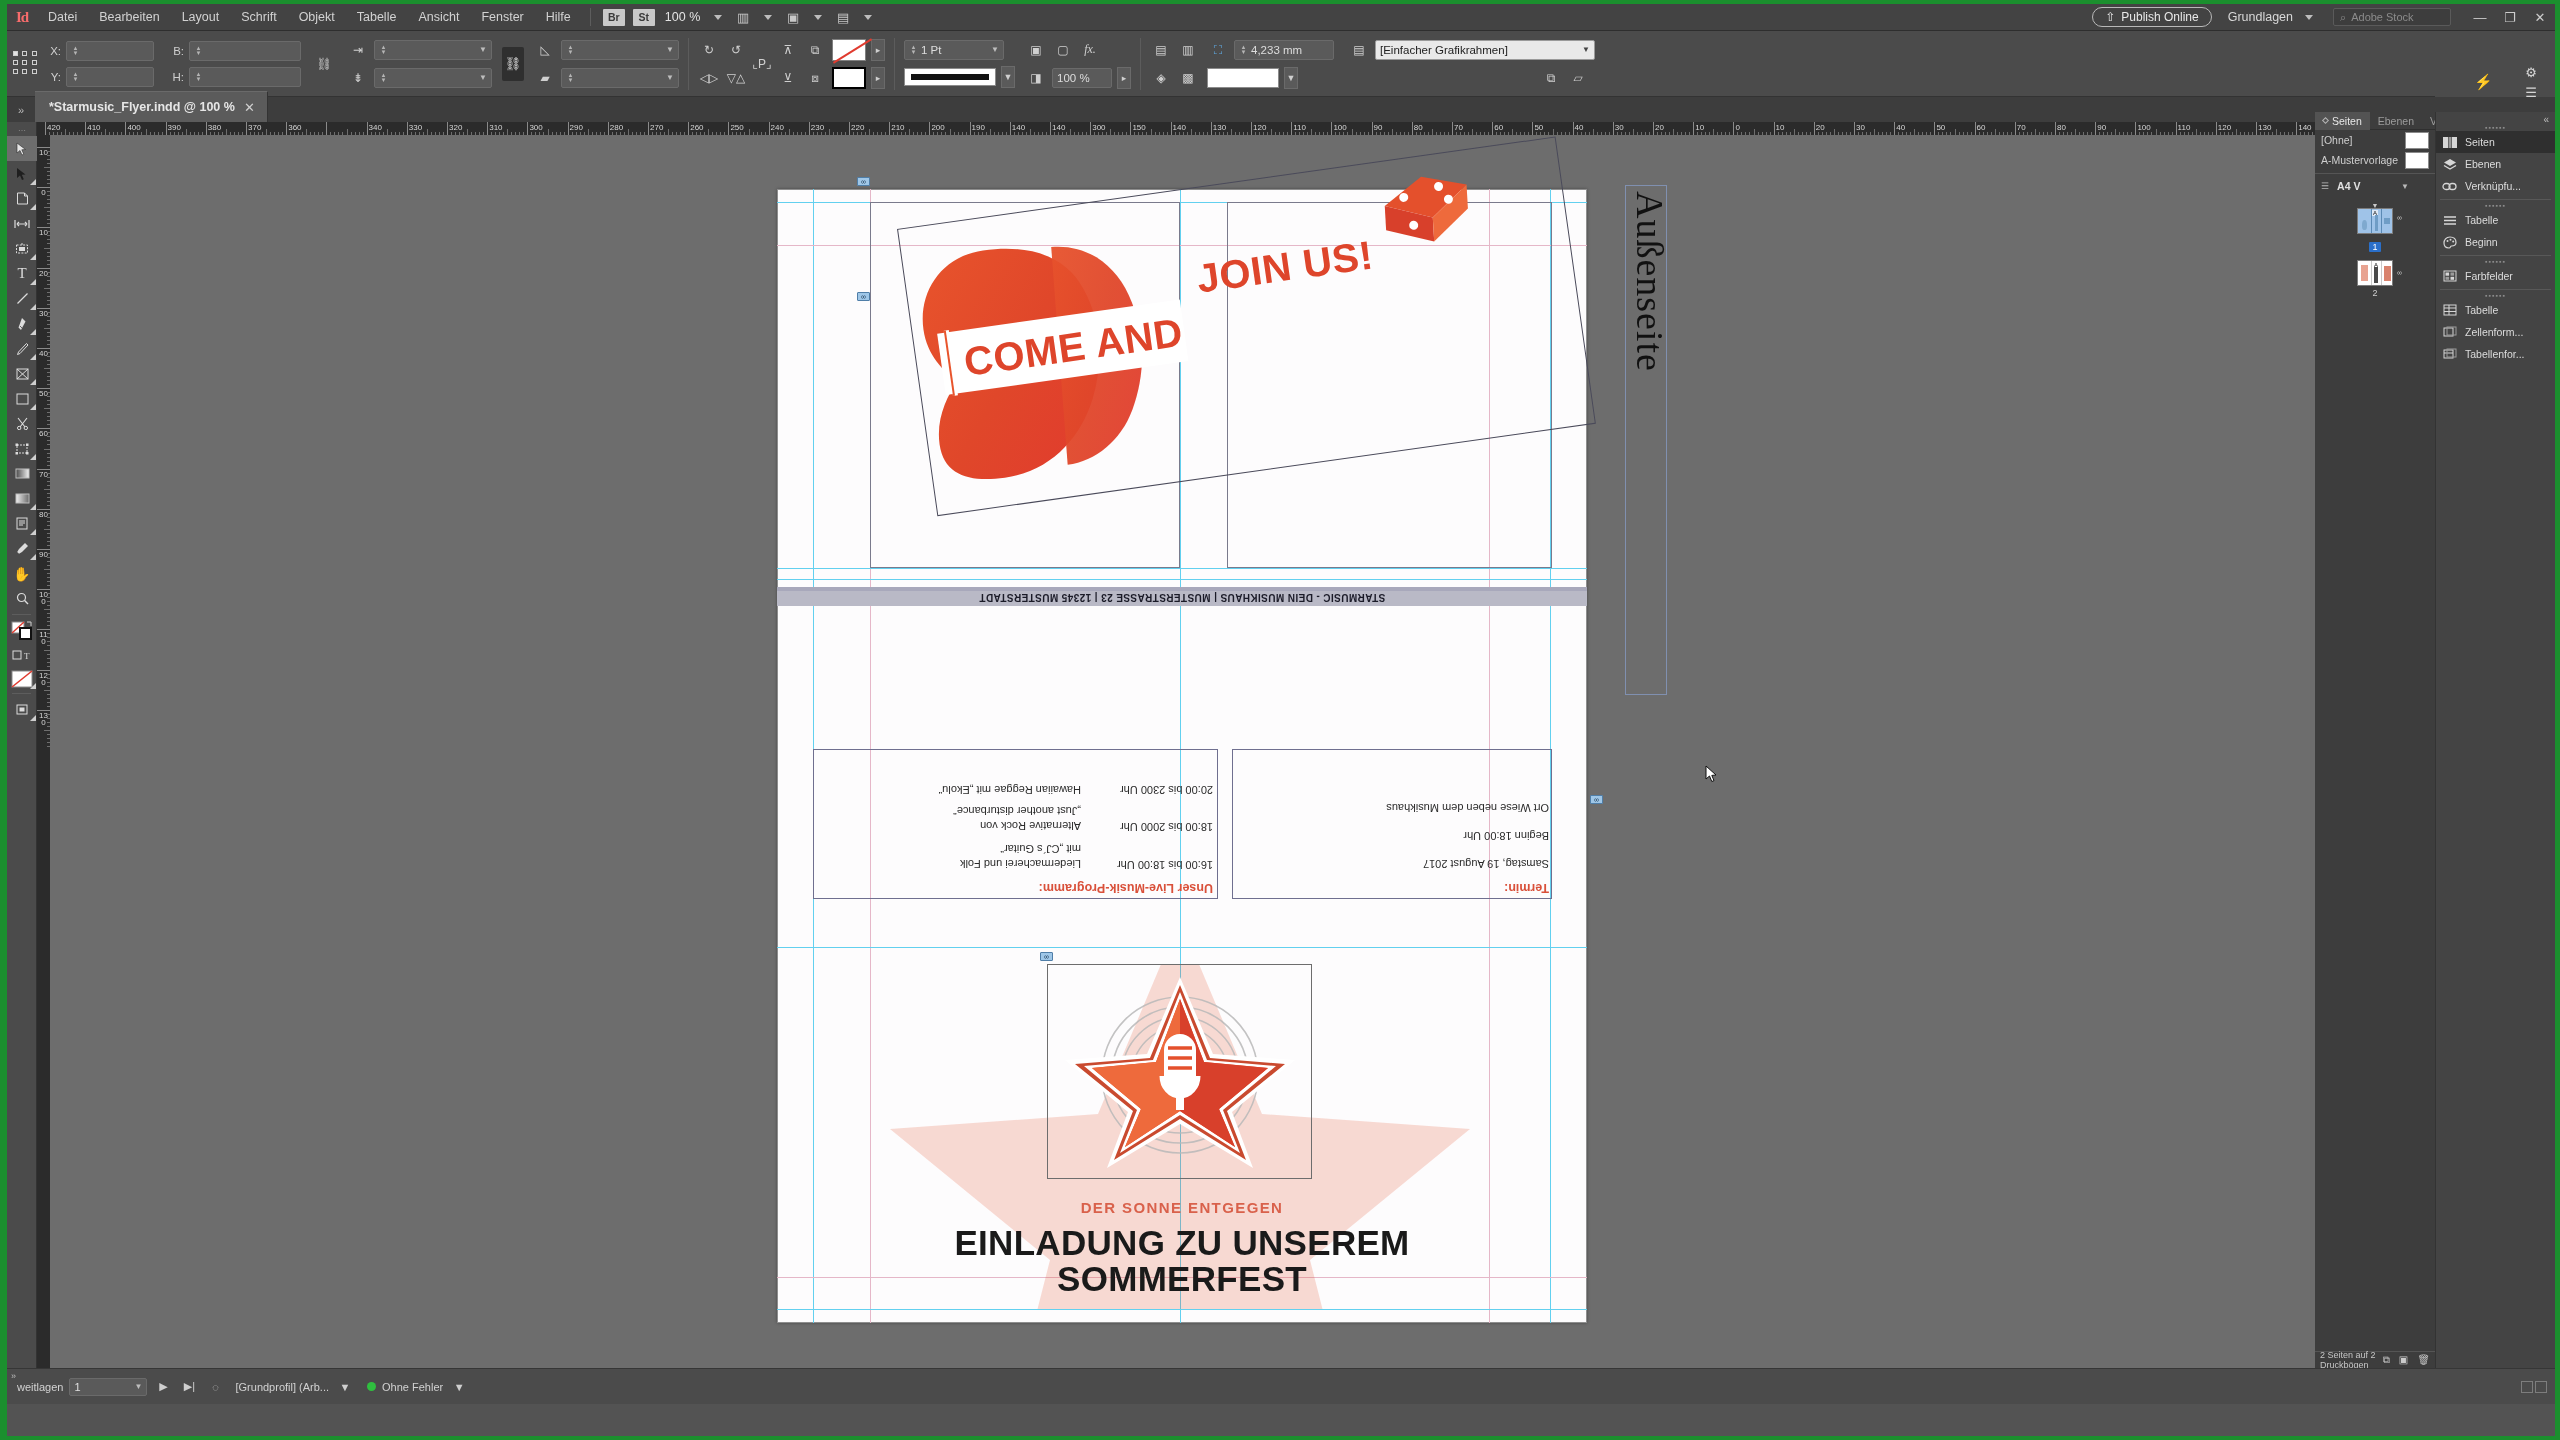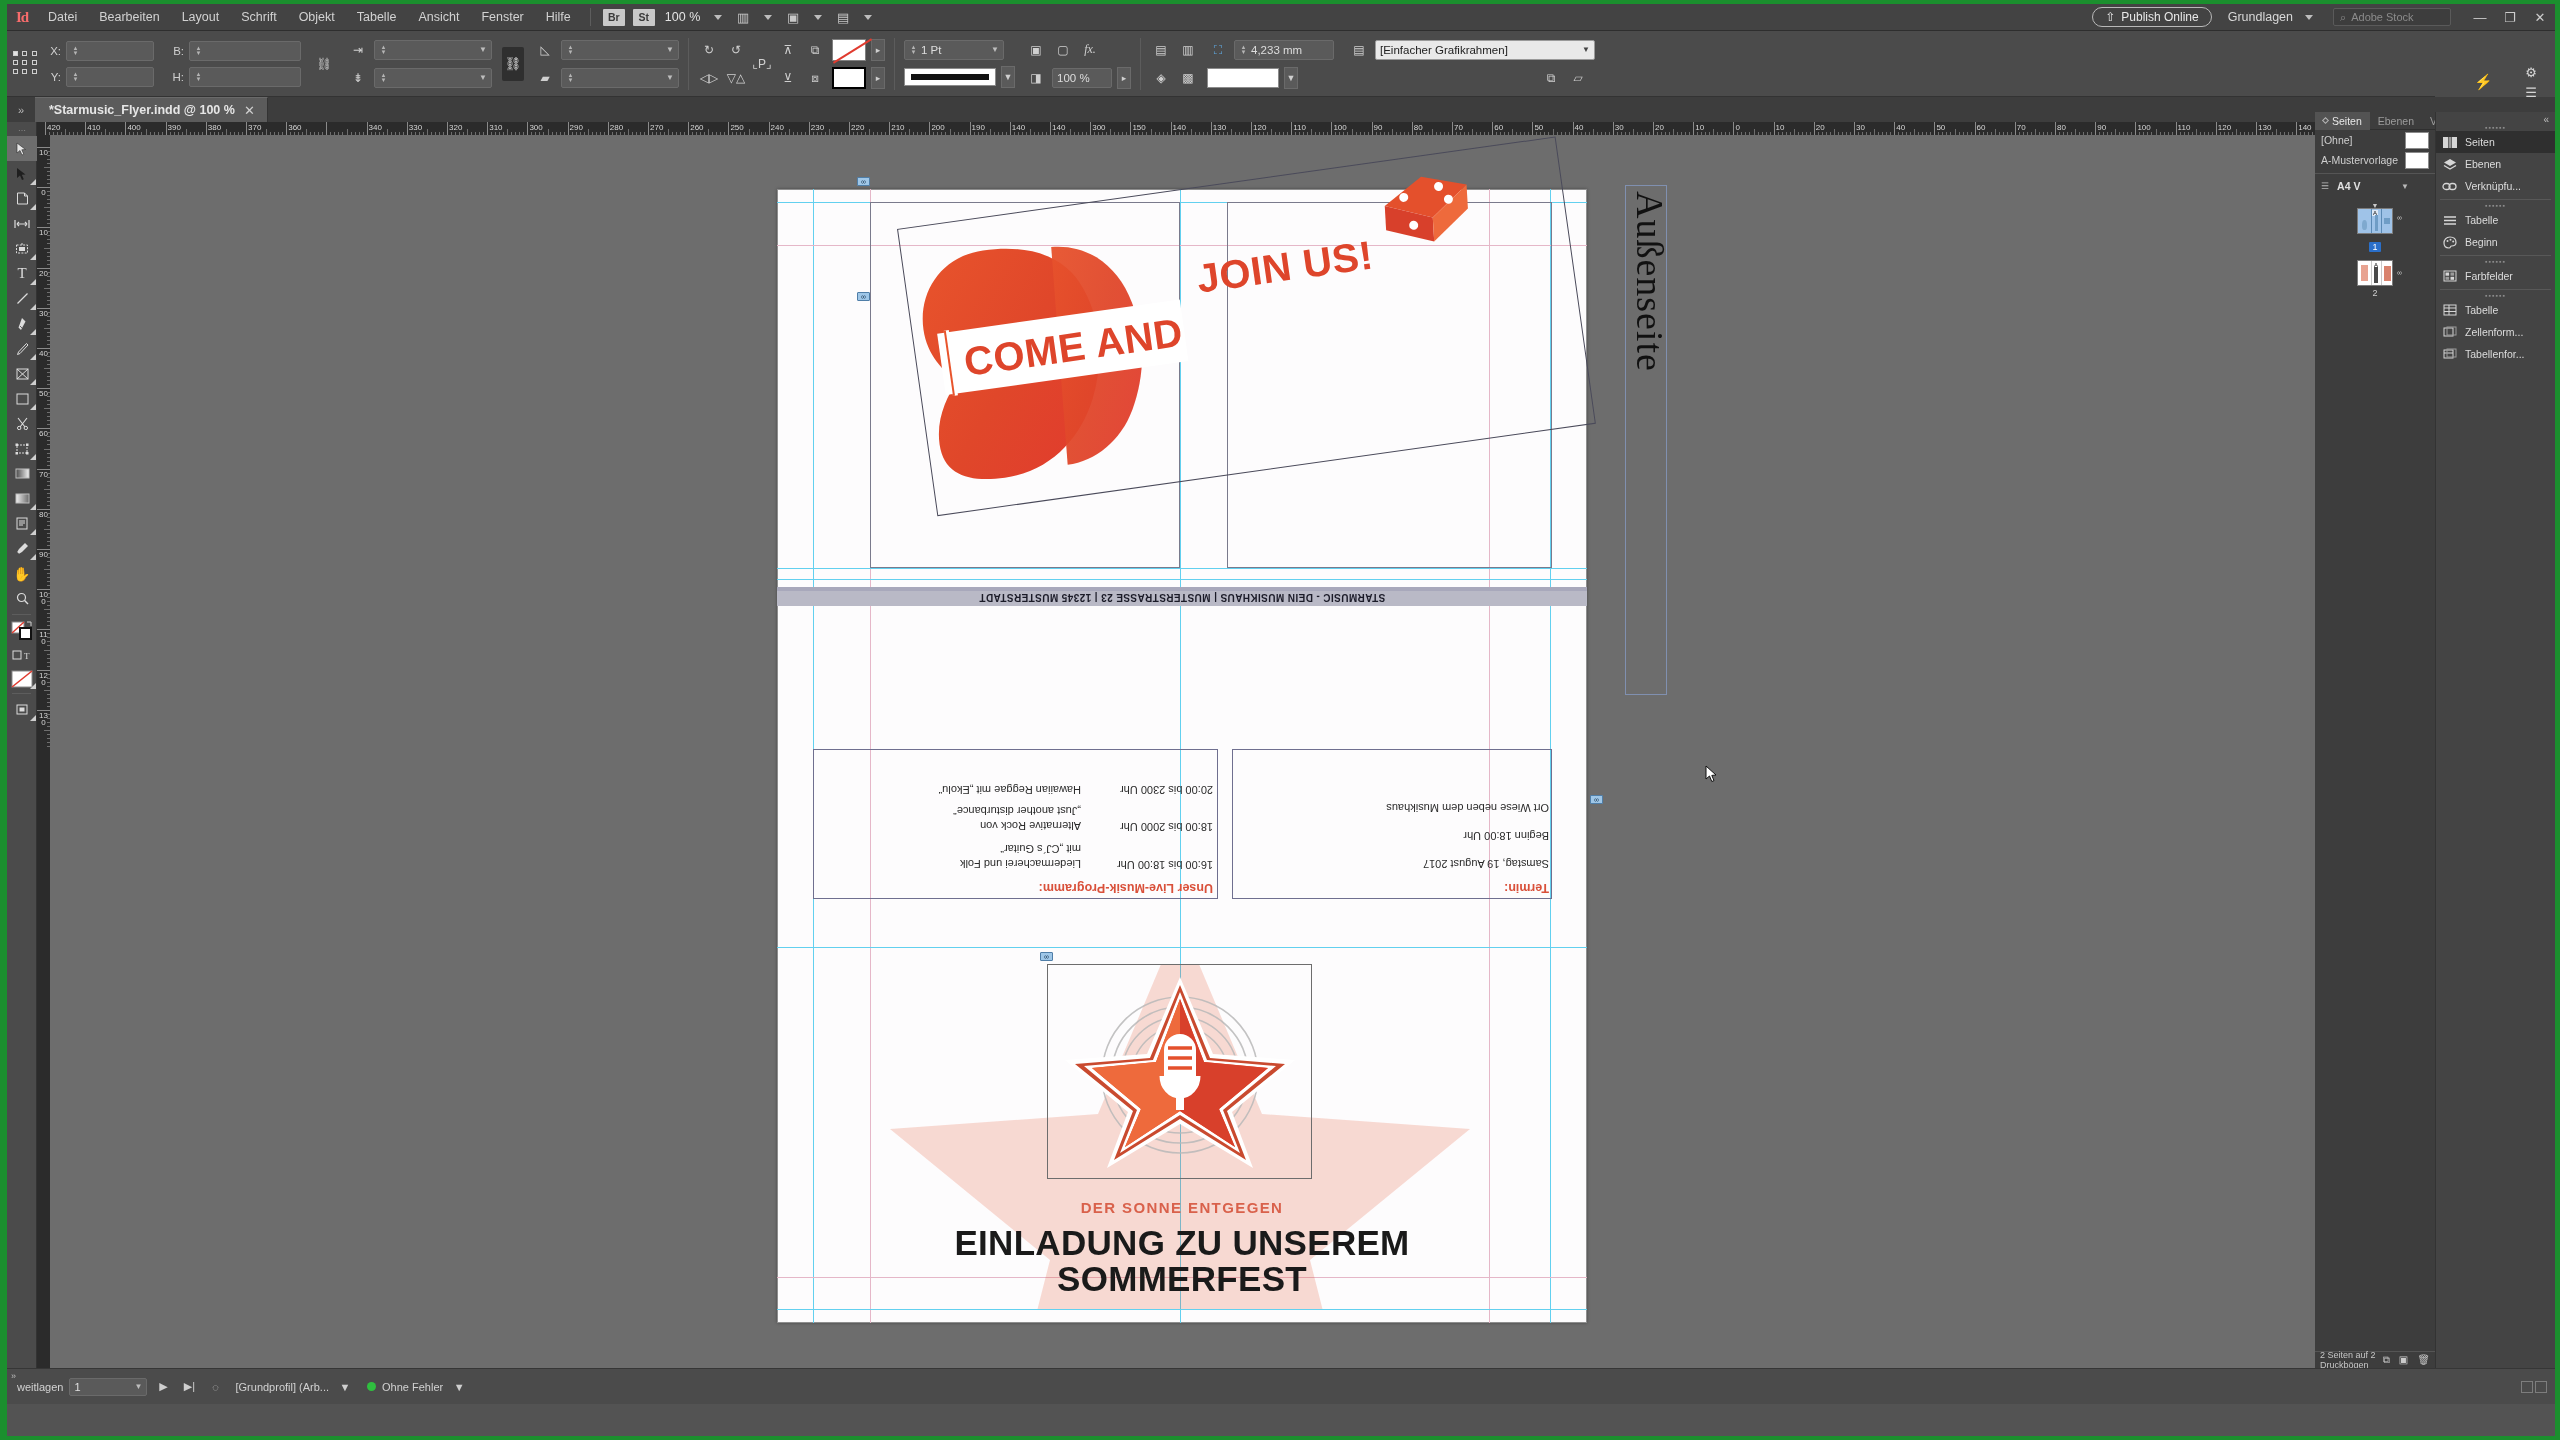--- a/index.html
+++ b/index.html
@@ -92,21 +92,21 @@
   .swatch-white{width:72px;height:20px;background:#fff;border:1px solid #8b8b8b;}
   .arrowbtn{width:14px;height:22px;background:#5a5a5a;border:1px solid #6a6a6a;color:#cfcfcf;font-size:9px;display:flex;align-items:center;justify-content:center;}
 
   
   .tabbar {
     position:absolute; left:0; top:93px; right:0; height:25px;
     background:#3d3d3d; display:flex; align-items:flex-end;
   }
   .tab-collapse{ width:28px;height:25px;color:#b9b9b9;font-size:11px;display:flex;align-items:center;justify-content:center;}
   .doctab {
-    height:25px; background:#5b5b5b; display:flex; align-items:center; gap:9px;
+    height:31px; background:#5b5b5b; display:flex; align-items:center; gap:9px;
     padding:0 12px 0 14px; color:#e6e6e6; font-size:12.5px; font-weight:bold;
     border-right:1px solid #333; border-top:1px solid #6a6a6a;
   }
   .doctab .x { color:#d0d0d0; font-size:13px; font-weight:normal; }
 
   
   .toolbar {
     position:absolute; left:0; top:118px; width:30px; bottom:72px;
     background:#4b4b4b; padding-top:2px; border-right:1px solid #333;
   }

